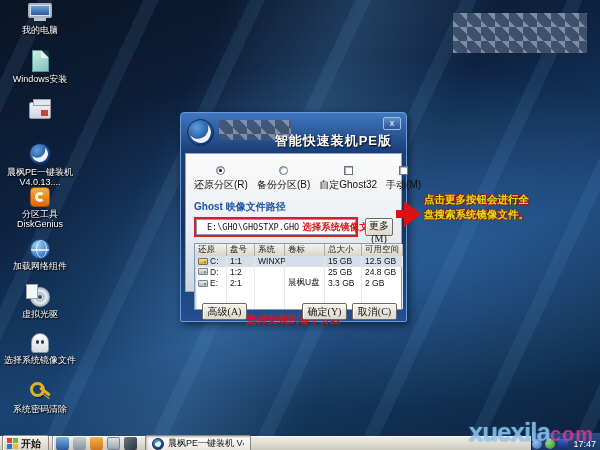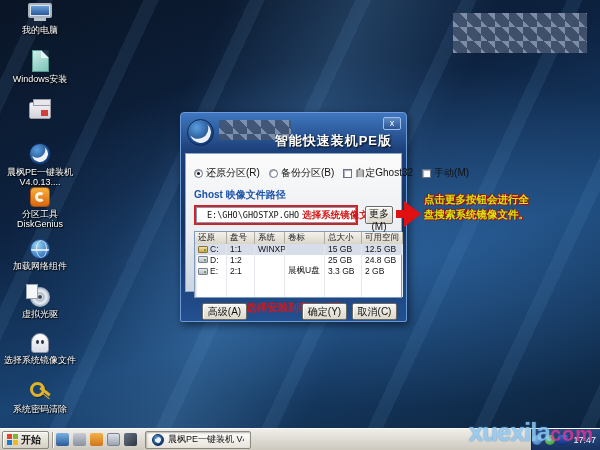--- a/index.html
+++ b/index.html
@@ -53,32 +53,32 @@
     background:linear-gradient(#3f77c0 0%, #1c4079 18%, #16335f 55%, #235091 100%);
     border:1px solid #6c9ad8; border-radius:4px 4px 2px 2px; box-shadow:2px 3px 8px rgba(0,0,0,.55); }
   .titlebar { position:relative; height:40px; }
   .dlg-logo { position:absolute; left:6px; top:6px; width:27px; height:27px; }
   .brand-blur { position:absolute; left:38px; top:7px; width:72px; height:20px; opacity:.85; border-radius:2px; }
   .dlg-title { position:absolute; right:14px; bottom:3px; color:#fff; font-size:13px; font-weight:bold; letter-spacing:1px; text-shadow:1px 1px 2px #000; }
   .closebtn { position:absolute; right:5px; top:4px; width:18px; height:13px; background:linear-gradient(#5e8cc6,#2a5494); border:1px solid #9ec0ea; border-radius:2px; color:#fff; font-size:9px; line-height:11px; text-align:center; cursor:pointer; }
   .dlg-body { position:absolute; left:4px; right:4px; top:40px; height:139px;
     background:linear-gradient(#fbfbfb 0%, #eceef2 55%, #ccd5e0 100%); border:1px solid #8ea6c4; padding:6px 8px 0; }
   .mode-row { display:flex; gap:9px; align-items:center; font-size:10px; color:#111; margin-top:6px; white-space:nowrap; }
-  .opt { display:flex; align-items:center; gap:3px; cursor:pointer; }
+  .opt { display:flex; align-items:center; gap:3px; cursor:pointer;flex-direction:column; }
   .radio { width:9px; height:9px; border-radius:50%; background:#fff; border:1px solid #6a7486; box-shadow:inset 1px 1px 1px #aab; position:relative; }
   .radio.on:after { content:""; position:absolute; left:2px; top:2px; width:3px; height:3px; border-radius:50%; background:#111; }
   .chk { width:9px; height:9px; background:#fff; border:1px solid #6a7486; box-shadow:inset 1px 1px 1px #aab; }
   .path-label { margin-top:8px; font-size:10px; font-weight:bold; color:#1b53a8; }
   .combo-row { display:flex; align-items:center; margin-top:3px; }
   .red-box { border:2px solid #d42222; padding:0; }
   .combo { width:160px; height:16px; background:#fff; border:1px solid #7f9db9; display:flex; align-items:center; cursor:pointer; }
   .combo .path { font-family:"DejaVu Sans Mono",monospace; font-size:8.5px; color:#111; padding-left:10px; white-space:nowrap; }
   .combo .hint { color:#d41818; font-size:9.5px; font-weight:bold; margin-left:3px; white-space:nowrap; }
   .combo .dd { margin-left:auto; width:14px; height:14px; background:linear-gradient(#f4f2ec,#d6d2c6); border:1px solid #9a968a; display:flex; align-items:center; justify-content:center; font-size:6px; color:#222; }
-  .btn3d { background:linear-gradient(#f8f6f1,#dcd8cc); border:1px solid #6a6a64; border-radius:2px; box-shadow:inset 1px 1px 0 #fff; font-size:10px; color:#111; cursor:pointer; font-family:Liberation Sans, sans-serif; }
+  .btn3d { background:linear-gradient(#f8f6f1,#dcd8cc); border:1px solid #6a6a64; border-radius:2px; box-shadow:inset 1px 1px 0 #fff; font-size:10px; color:#111; cursor:pointer; font-family:Liberation Serif, serif; }
   .more { width:40px; height:18px; margin-left:7px; }
   .ptable { margin-top:6px; width:208px; background:#fff; border:1px solid #7f9db9; box-shadow:inset 1px 1px 2px #bcc6d2; font-size:8.5px; }
   .trow { display:grid; grid-template-columns:32px 28px 30px 40px 37px 41px; height:10.5px; align-items:center; }
   .trow.thead { height:12px; }
   .th { background:linear-gradient(#f4f2ec,#d9d5c9); border-right:1px solid #b0aca0; border-bottom:1px solid #98948a; height:100%; display:flex; align-items:center; padding-left:3px; font-size:8.5px; color:#222; cursor:default; }
   .td { height:100%; display:flex; align-items:center; padding-left:3px; border-right:1px solid #e4e8ee; color:#111; white-space:nowrap; }
   .trow.sel .td { background:#d7deea; }
   .drv { width:10px; height:7px; background:linear-gradient(#e8e8ec,#b8bcc6); border:1px solid #7a8090; border-radius:1px; margin-right:2px; position:relative; flex:none; }
   .drv:after { content:""; position:absolute; right:1px; top:2px; width:2px; height:2px; border-radius:50%; background:#3a9a3a; }
   .drv.c { background:linear-gradient(#f2e2a8,#cfa94a); border-color:#8a7030; }
@@ -93,21 +93,21 @@
   .red-arrow .head { position:absolute; left:8px; top:0; width:0; height:0; border-top:13px solid transparent; border-bottom:13px solid transparent; border-left:17px solid #e01010; }
   .note { position:absolute; left:424px; top:192px; width:125px; font-size:10.5px; font-weight:bold; line-height:15px; color:#d8e60a; text-shadow:1px 1px 0 #a01010, -1px -1px 0 #a01010, 1px 0 0 #a01010; }
 
   .mosaic { background-color:#44556e; background-image:
       linear-gradient(45deg, rgba(160,175,198,.75) 25%, transparent 25% 75%, rgba(160,175,198,.75) 75%),
       linear-gradient(45deg, rgba(70,85,115,.8) 25%, transparent 25% 75%, rgba(70,85,115,.8) 75%);
     background-size:14px 14px; background-position:0 0, 7px 7px; }
   .tr-blur { position:absolute; left:453px; top:13px; width:134px; height:40px; opacity:.9; }
 
   
-  .taskbar { position:absolute; left:0; bottom:0; width:600px; height:22px;
+  .taskbar { position:absolute; left:0; bottom:0; width:600px; height:14px;
     background:linear-gradient(#f0eee8,#cdc9bf); border-top:1px solid #fdfdfb; display:flex; align-items:center; }
   .startbtn { height:18px; margin-left:2px; padding:0 7px 0 4px; display:flex; align-items:center; gap:3px;
     background:linear-gradient(#f4f2ec,#d4d0c4); border:1px solid #8a8a82; border-radius:2px; box-shadow:inset 1px 1px 0 #fff; cursor:pointer; }
   .winflag { width:11px; height:11px; display:grid; grid-template-columns:5px 5px; grid-template-rows:5px 5px; gap:1px; }
   .winflag i:nth-child(1){background:#e4432c;} .winflag i:nth-child(2){background:#7cb82f;}
   .winflag i:nth-child(3){background:#1a7ad4;} .winflag i:nth-child(4){background:#f2b820;}
   .startbtn b { font-size:10px; color:#111; }
   .ql-sep { width:1px; height:16px; background:#9a968c; margin:0 3px; box-shadow:1px 0 0 #fff; }
   .ql { display:flex; gap:4px; align-items:center; }
   .qlic { width:13px; height:13px; border-radius:2px; cursor:pointer; }

